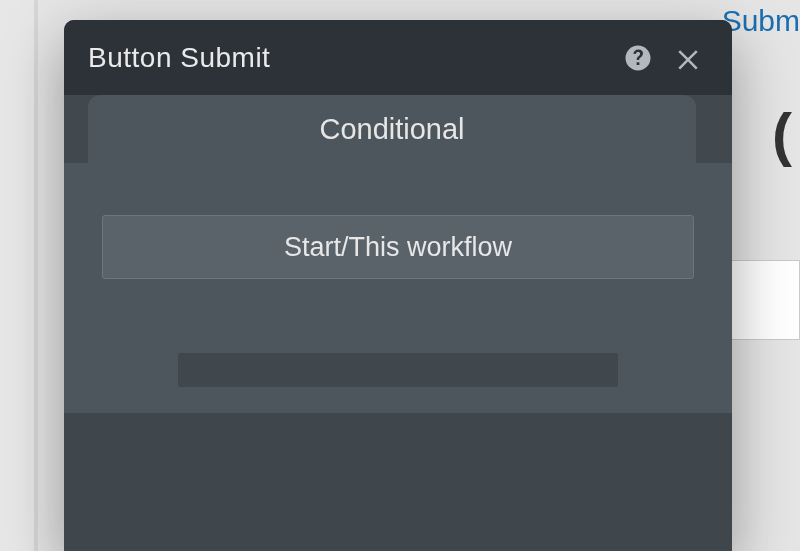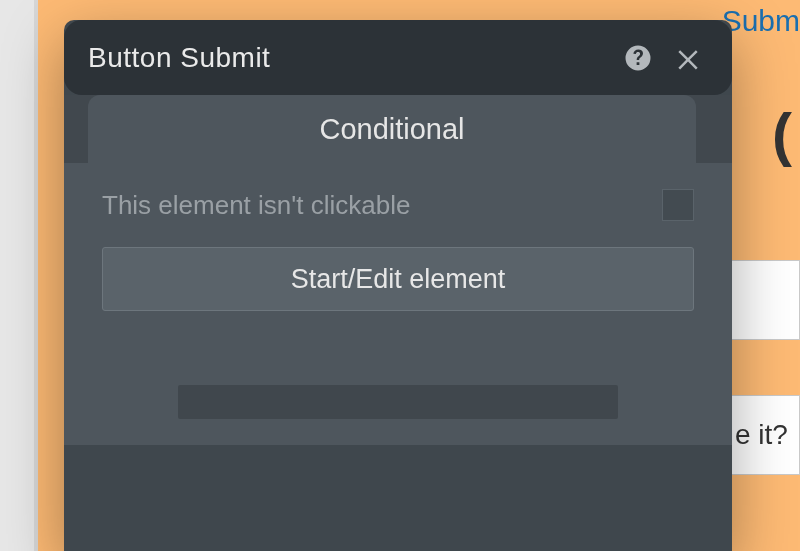--- a/index.html
+++ b/index.html
@@ -1,34 +1,34 @@
 <!DOCTYPE html>
 <html><head>
   <meta charset="utf-8">
   <style>
     * { margin:0; padding:0; box-sizing:border-box; font-family:-apple-system,BlinkMacSystemFont,"Segoe UI",Helvetica,Arial,sans-serif; }
     html,body{width:800px;height:551px;overflow:hidden;background:#fff;}
-    .canvas{position:relative;width:800px;height:551px;background:#fdba74;}
+    .canvas{position:relative;width:800px;height:551px;background:#e5e5e5;}
     .page-gutter{position:absolute;left:0;top:0;width:34px;height:551px;background:#e7e7e7;}
     .page-inner-edge{position:absolute;left:34px;top:0;width:4px;height:551px;background:#d6d6d6;}
     .bg-link{position:absolute;right:0;top:4px;color:#1a6fb0;font-size:30px;}
     .bg-char{position:absolute;left:772px;top:100px;font-size:60px;font-weight:700;color:#333;}
     .bg-input1{position:absolute;left:730px;top:260px;width:70px;height:80px;background:#fff;border:1px solid #c9c9c9;}
     .bg-input2{position:absolute;left:730px;top:395px;width:70px;height:80px;background:#fff;border:1px solid #c9c9c9;
       color:#333;font-size:28px;display:flex;align-items:center;justify-content:flex-start;padding-left:4px;}
     .bg-input2 span{white-space:nowrap;}
     .dialog{
       position:absolute;left:64px;top:20px;width:668px;height:531px;
       background:#3f474d;border-radius:10px 10px 0 0;
       box-shadow:0 20px 60px rgba(0,0,0,.35);
       overflow:hidden;
     }
     .dlg-header{
       height:75px;background:#2c3237;display:flex;align-items:center;
-      padding:0 24px;color:#eaeaea;border-radius:18px;
+      padding:0 24px;color:#eaeaea;
     }
     .dlg-title{flex:1;font-size:28px;font-weight:400;letter-spacing:.5px;}
     .hdr-icon{width:40px;height:40px;display:flex;align-items:center;justify-content:center;
       color:#b3b8bc;cursor:pointer;margin-left:10px;}
     .hdr-icon svg{width:30px;height:30px;fill:currentColor;}
     .tabs{
       height:68px;background:#41484e;display:flex;align-items:flex-end;
       padding:0 24px 0 24px;
     }
     .tab{
@@ -68,23 +68,20 @@
 </head>
 <body>
 
 <div class="canvas">
   <div class="page-gutter"></div>
   <div class="page-inner-edge"></div>
 
   <div class="bg-link">Subm</div>
   <div class="bg-char">(</div>
   <div class="bg-input1"></div>
-  <div class="bg-input2">
-      <span>e it?</span>
-    </div>
 
   <div class="dialog">
     <div class="dlg-header">
       <div class="dlg-title">Button Submit</div>
       <div class="hdr-icon">
         <svg viewBox="0 0 24 24">
             <path d="M12 2a10 10 0 1 0 0 20 10 10 0 0 0 0-20zm1.1 15.6h-2.2v-2.2h2.2v2.2zm2.15-7.3c-.28.45-.68.87-1.2 1.27-.46.35-.76.66-.9.9-.14.25-.21.62-.21 1.12h-2c0-.72.1-1.27.3-1.65.2-.38.58-.8 1.16-1.25.5-.4.84-.75 1-1.04.17-.3.26-.62.26-.97 0-.44-.14-.79-.43-1.04-.28-.25-.68-.38-1.18-.38-.47 0-.86.13-1.17.38-.3.26-.48.62-.53 1.08l-2.05-.2c.1-1 .52-1.8 1.24-2.4.72-.6 1.63-.9 2.73-.9 1.12 0 2.02.28 2.7.85.68.56 1.02 1.3 1.02 2.22 0 .53-.14 1.02-.42 1.47z"></path>
           </svg>
       </div>
       <div class="hdr-icon">
@@ -94,25 +91,21 @@
       </div>
     </div>
 
     <div class="tabs">
       <div class="tab active">Conditional</div>
     </div>
 
     <div class="body">
 
       <div class="section2">
-        <div class="row">
-          <div class="lbl">This element isn't clickable</div>
-          <div class="chk"></div>
-        </div>
-        <button class="big-btn">Start/Edit element</button>
+        <button class="big-btn">Start/This workflow</button>
       </div>
 
       <div class="section" style="border-bottom:none;padding-top:10px;">
         <div class="stub"></div>
       </div>
     </div>
   </div>
 </div>
 
 </body></html>

